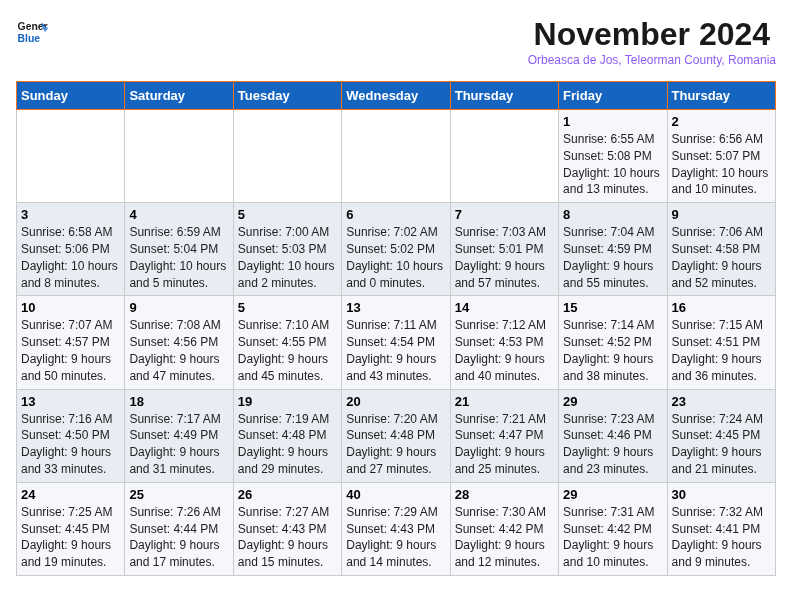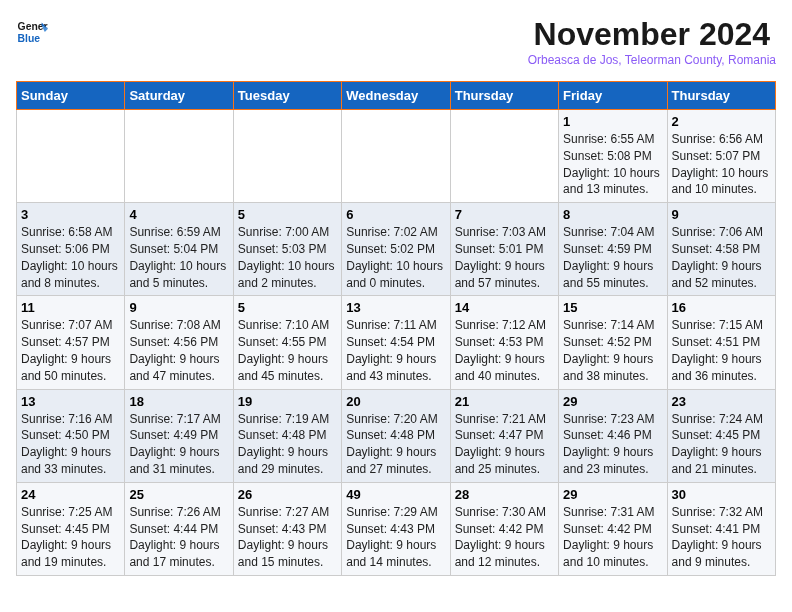--- a/index.html
+++ b/index.html
@@ -148,21 +148,21 @@
           <span class="day-num">8</span>
           <div class="day-info">Sunrise: 7:04 AM<br>Sunset: 4:59 PM<br>Daylight: 9 hours and 55 minutes.</div>
         </td>
         <td>
           <span class="day-num">9</span>
           <div class="day-info">Sunrise: 7:06 AM<br>Sunset: 4:58 PM<br>Daylight: 9 hours and 52 minutes.</div>
         </td>
       </tr>
       <tr>
         <td>
-          <span class="day-num">11</span>
+          <span class="day-num">10</span>
           <div class="day-info">Sunrise: 7:07 AM<br>Sunset: 4:57 PM<br>Daylight: 9 hours and 50 minutes.</div>
         </td>
         <td>
           <span class="day-num">9</span>
           <div class="day-info">Sunrise: 7:08 AM<br>Sunset: 4:56 PM<br>Daylight: 9 hours and 47 minutes.</div>
         </td>
         <td>
           <span class="day-num">5</span>
           <div class="day-info">Sunrise: 7:10 AM<br>Sunset: 4:55 PM<br>Daylight: 9 hours and 45 minutes.</div>
         </td>
@@ -220,21 +220,21 @@
         </td>
         <td>
           <span class="day-num">25</span>
           <div class="day-info">Sunrise: 7:26 AM<br>Sunset: 4:44 PM<br>Daylight: 9 hours and 17 minutes.</div>
         </td>
         <td>
           <span class="day-num">26</span>
           <div class="day-info">Sunrise: 7:27 AM<br>Sunset: 4:43 PM<br>Daylight: 9 hours and 15 minutes.</div>
         </td>
         <td>
-          <span class="day-num">49</span>
+          <span class="day-num">40</span>
           <div class="day-info">Sunrise: 7:29 AM<br>Sunset: 4:43 PM<br>Daylight: 9 hours and 14 minutes.</div>
         </td>
         <td>
           <span class="day-num">28</span>
           <div class="day-info">Sunrise: 7:30 AM<br>Sunset: 4:42 PM<br>Daylight: 9 hours and 12 minutes.</div>
         </td>
         <td>
           <span class="day-num">29</span>
           <div class="day-info">Sunrise: 7:31 AM<br>Sunset: 4:42 PM<br>Daylight: 9 hours and 10 minutes.</div>
         </td>

